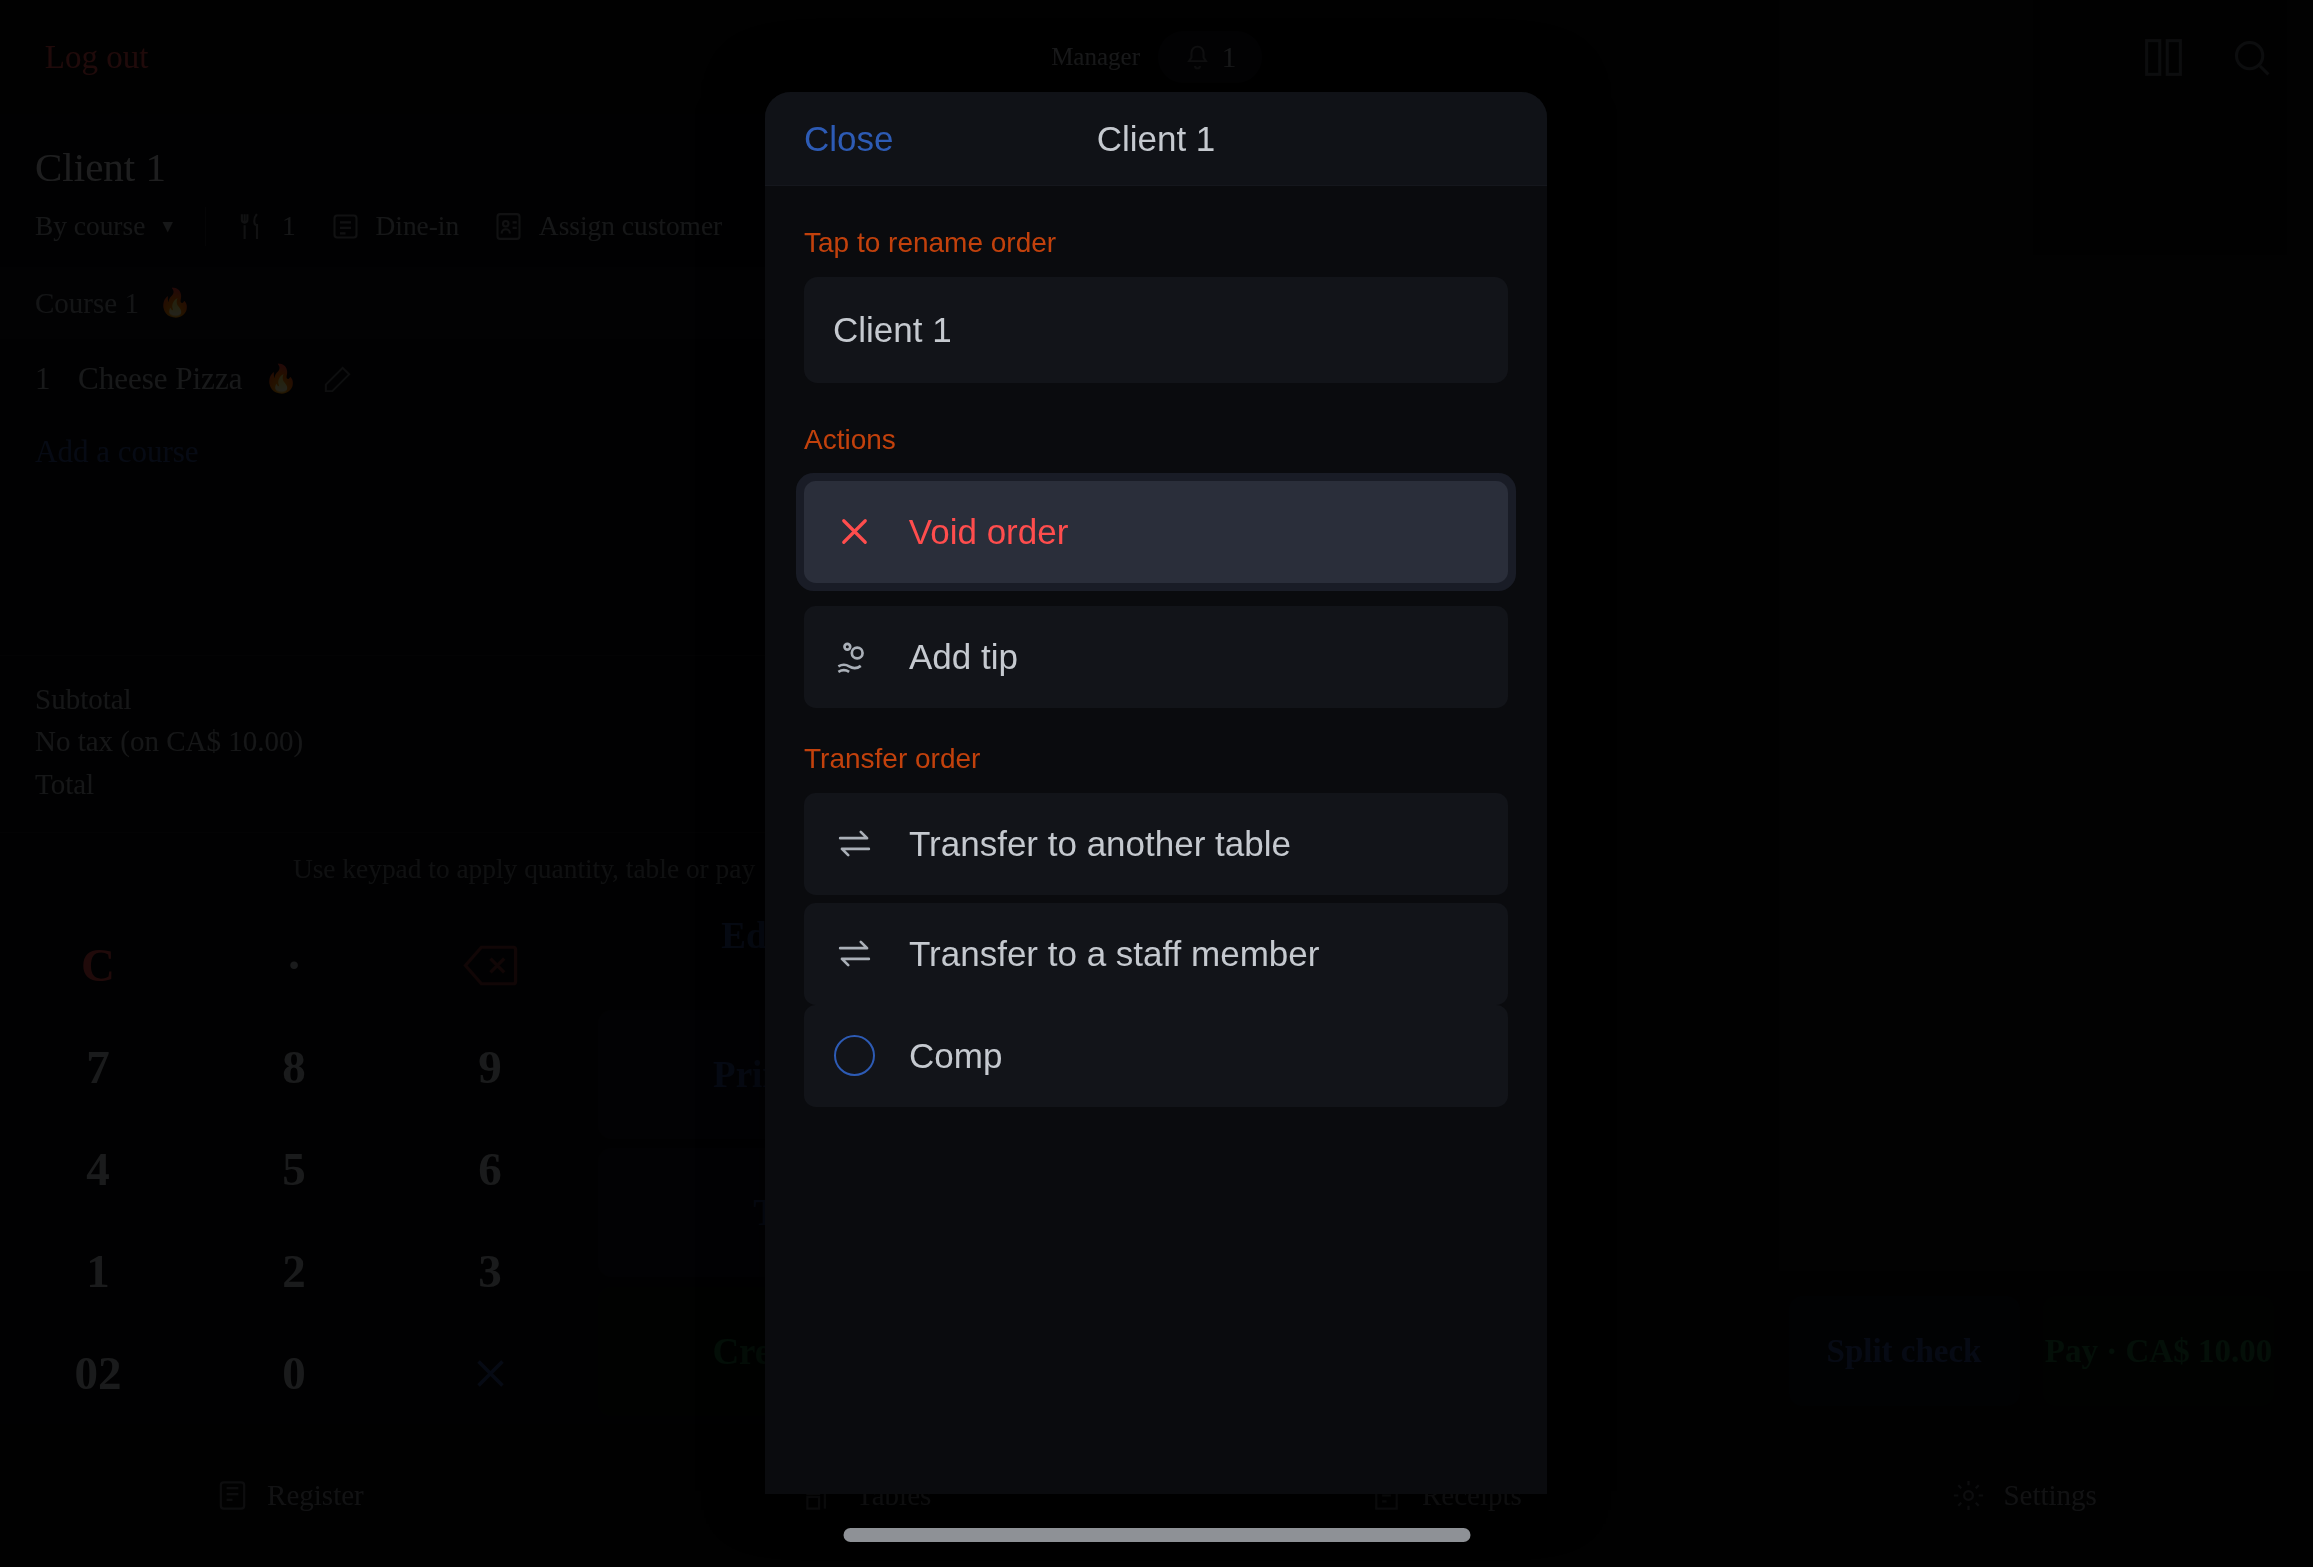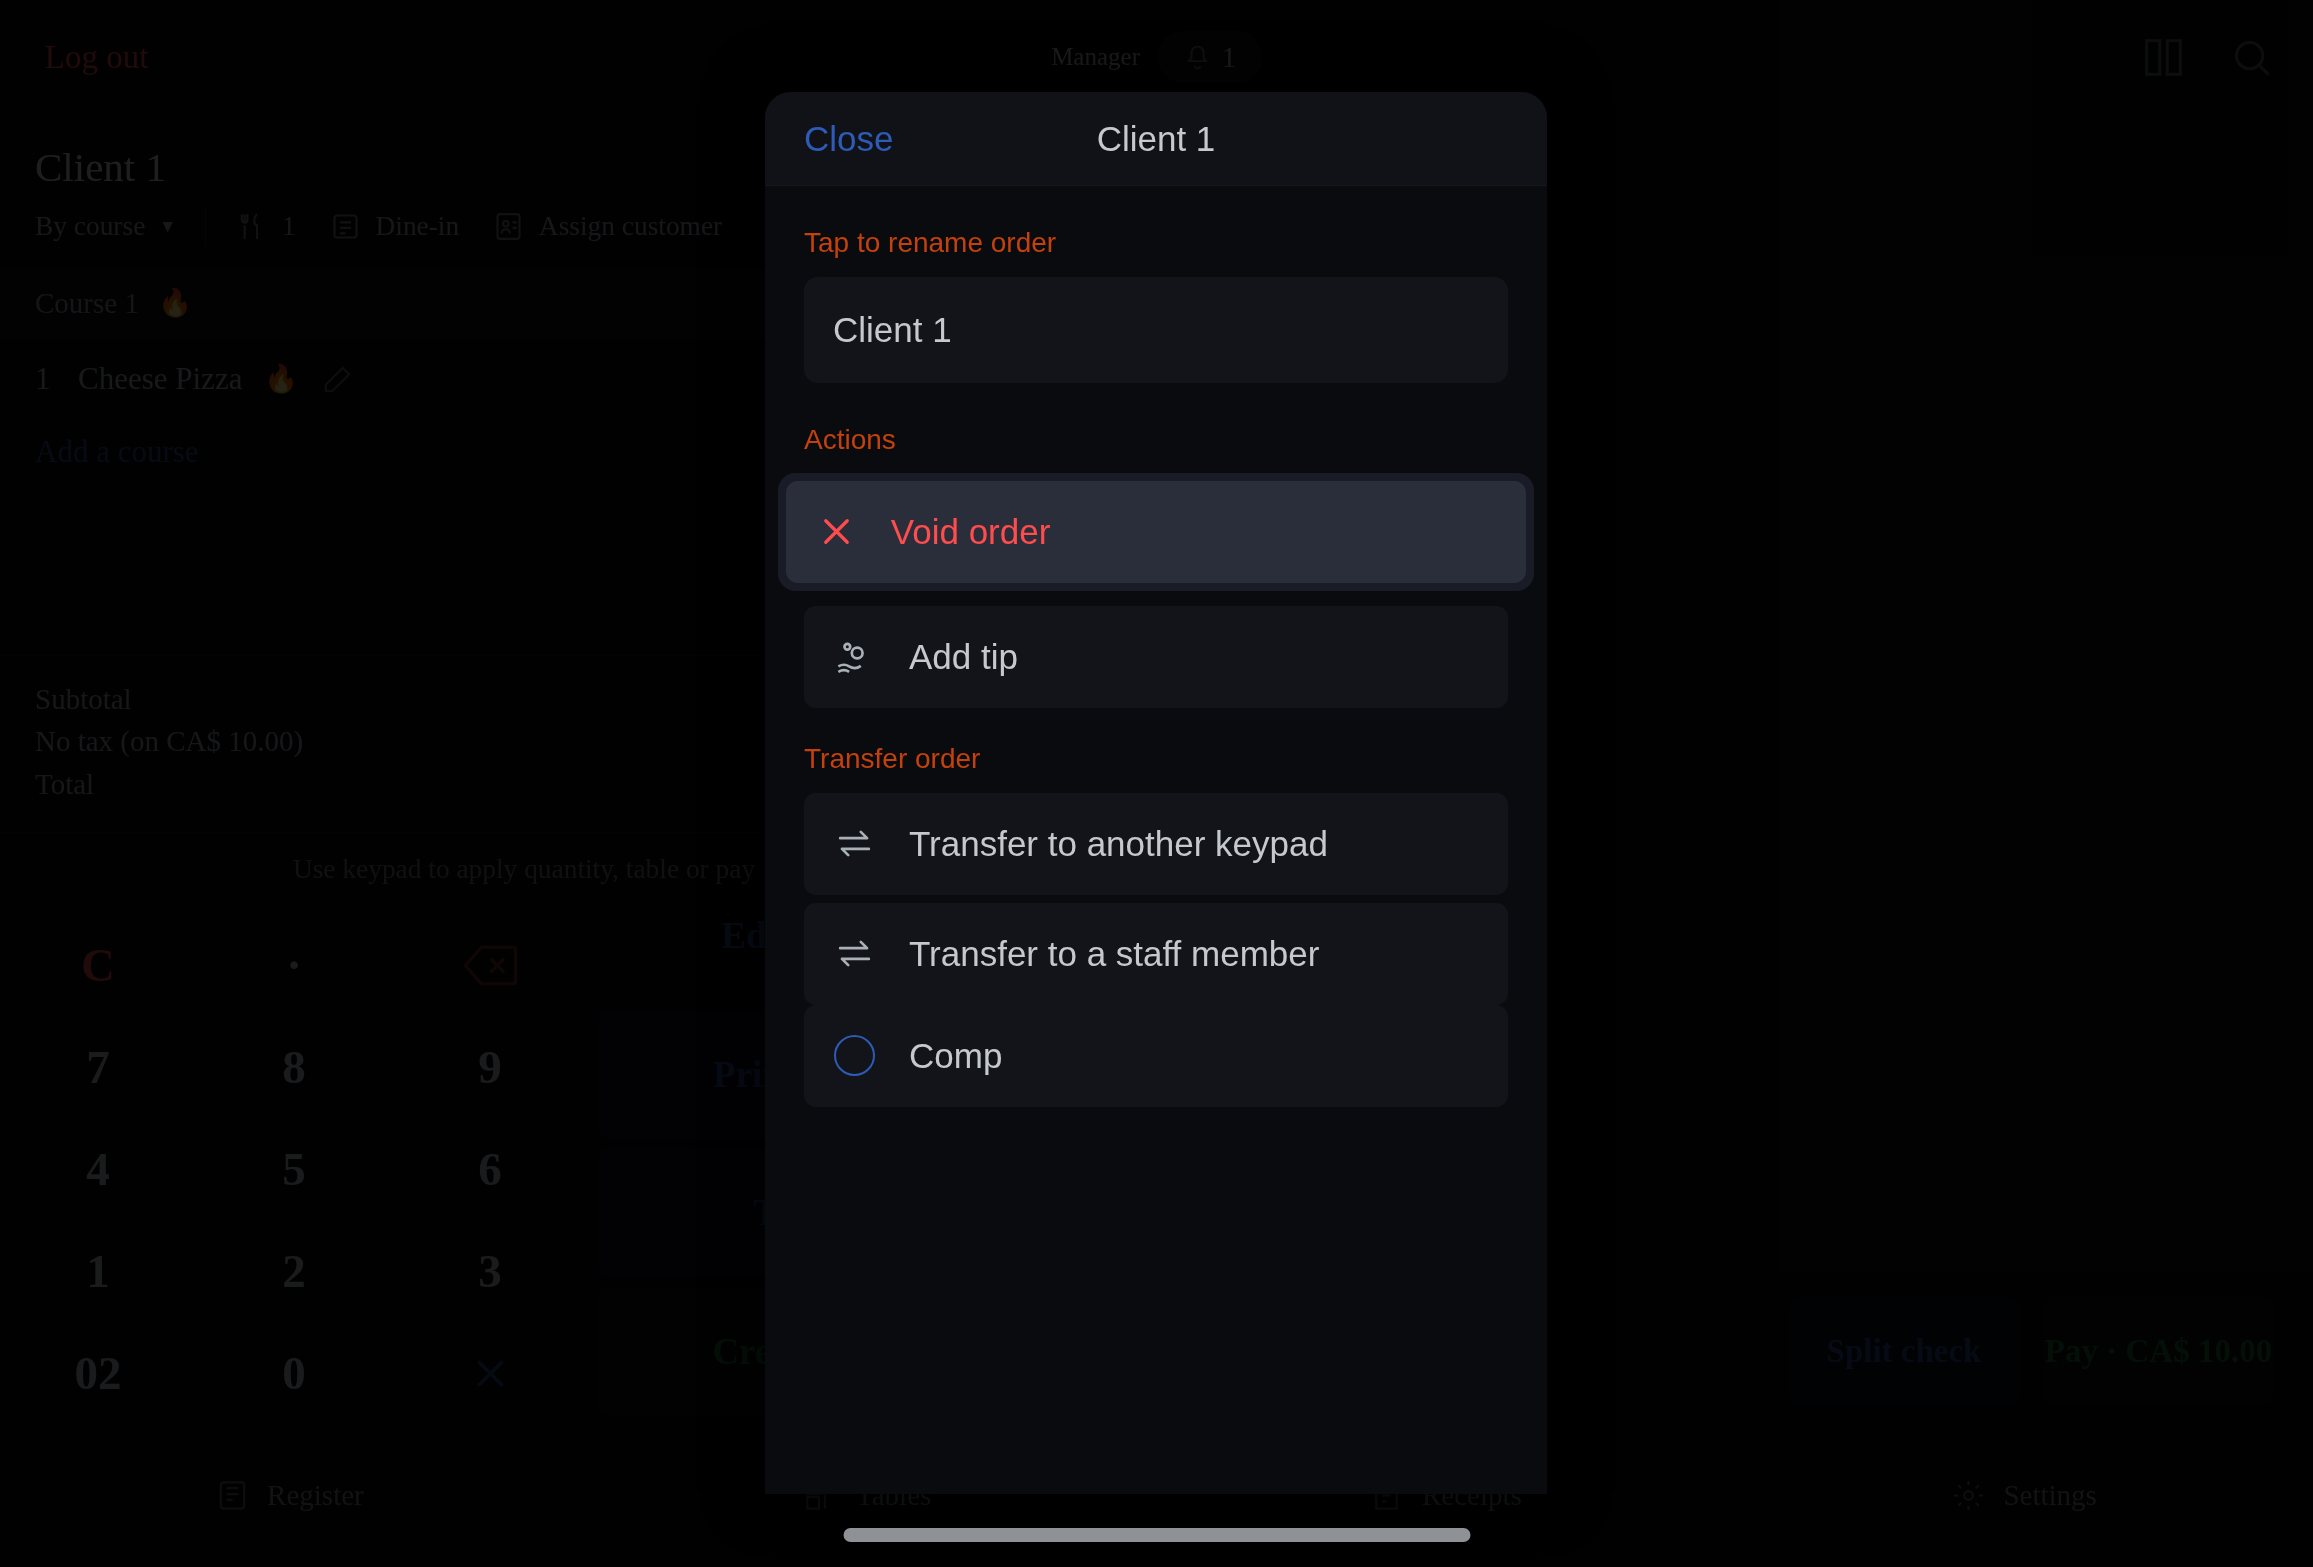--- a/index.html
+++ b/index.html
@@ -207,21 +207,21 @@
 
   .m-input {
     margin:0 39px; height:106px; border-radius:13.7px;
     background:#121419;
     display:flex; align-items:center; padding:0 29px;
     font-size:35px; color:#c5c9cf;
   }
 
   
   .sel-wrap {
-    margin:0 13px; padding:7.8px;
+    margin:0 31px; padding:7.8px;
     background:#191c26; border-radius:17.6px;
   }
   .row {
     height:102px; border-radius:11.8px;
     background:#121419;
     display:flex; align-items:center; gap:33px;
     padding:0 29px;
     font-size:35px; color:#c5c9cf;
   }
   .row.pressed { background:#2a2e3a; }
@@ -501,21 +501,21 @@
     <div class="m-label tight">Transfer order</div>
 
     <div class="row-outer">
       <div class="row">
         <span class="ricon grey">
           <svg viewBox="0 0 24 24" fill="none" stroke-width="1.5" stroke-linecap="round" stroke-linejoin="round">
               <path d="M4 9h15l-3.5-3.5"></path>
               <path d="M20 15H5l3.5 3.5"></path>
             </svg>
         </span>
-        <span class="label">Transfer to another keypad</span>
+        <span class="label">Transfer to another table</span>
       </div>
     </div>
 
     <div class="row-gap"></div>
 
     <div class="row-outer">
       <div class="row">
         <span class="ricon grey">
           <svg viewBox="0 0 24 24" fill="none" stroke-width="1.5" stroke-linecap="round" stroke-linejoin="round">
               <path d="M4 9h15l-3.5-3.5"></path>

